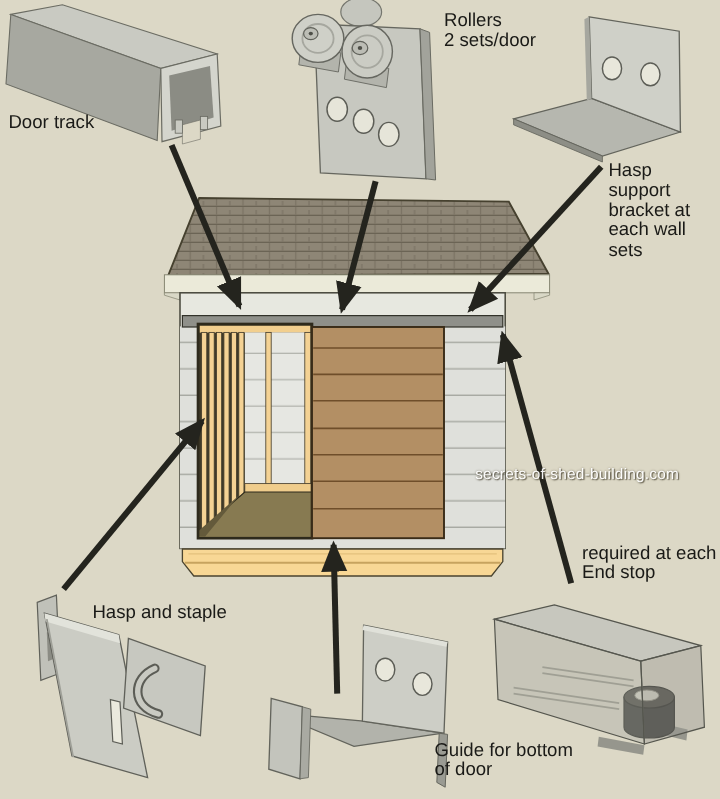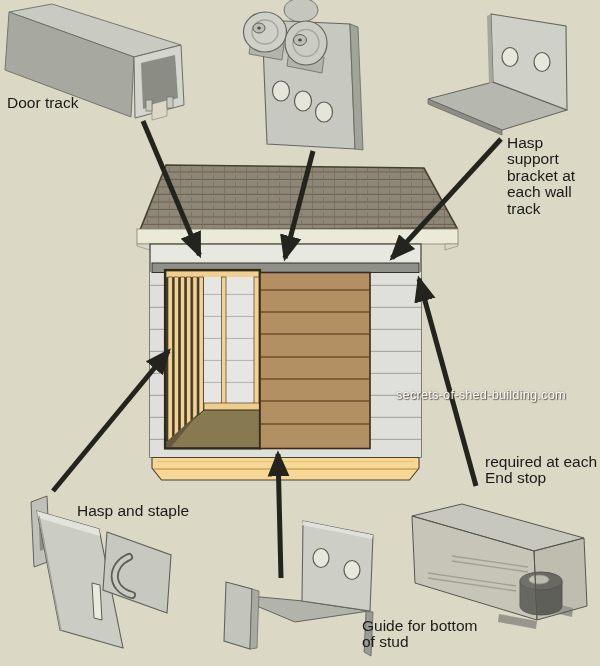--- a/index.html
+++ b/index.html
@@ -194,36 +194,40 @@
     <line x1="53" y1="491" x2="168.5" y2="351" marker-end="url(#ah)"></line>
     <line x1="281" y1="578" x2="278" y2="454" marker-end="url(#ah)"></line>
     <line x1="476" y1="486" x2="419" y2="279" marker-end="url(#ah)"></line>
   </g>
 </svg>
 
 <div class="label" style="left:7px;top:95px;">
   <span>Door track</span>
 </div>
 
+<div class="label" style="left:370px;top:10px;">
+  <span>Rollers</span>
+  <span>2 sets/door</span>
+</div>
 
 <div class="label" style="left:507px;top:135px;">
   <span>Hasp</span>
   <span>support</span>
   <span>bracket at</span>
   <span>each wall</span>
-  <span>track</span>
+  <span>sets</span>
 </div>
 
 <div class="label" style="left:77px;top:503px;">
   <span>Hasp and staple</span>
 </div>
 
 <div class="label" style="left:362px;top:618px;">
   <span>Guide for bottom</span>
-  <span>of stud</span>
+  <span>of door</span>
 </div>
 
 <div class="label" style="left:485px;top:454px;">
   <span>required at each</span>
   <span>End stop</span>
 </div>
 
 <div class="watermark">secrets-of-shed-building.com</div>
 
 </div>

